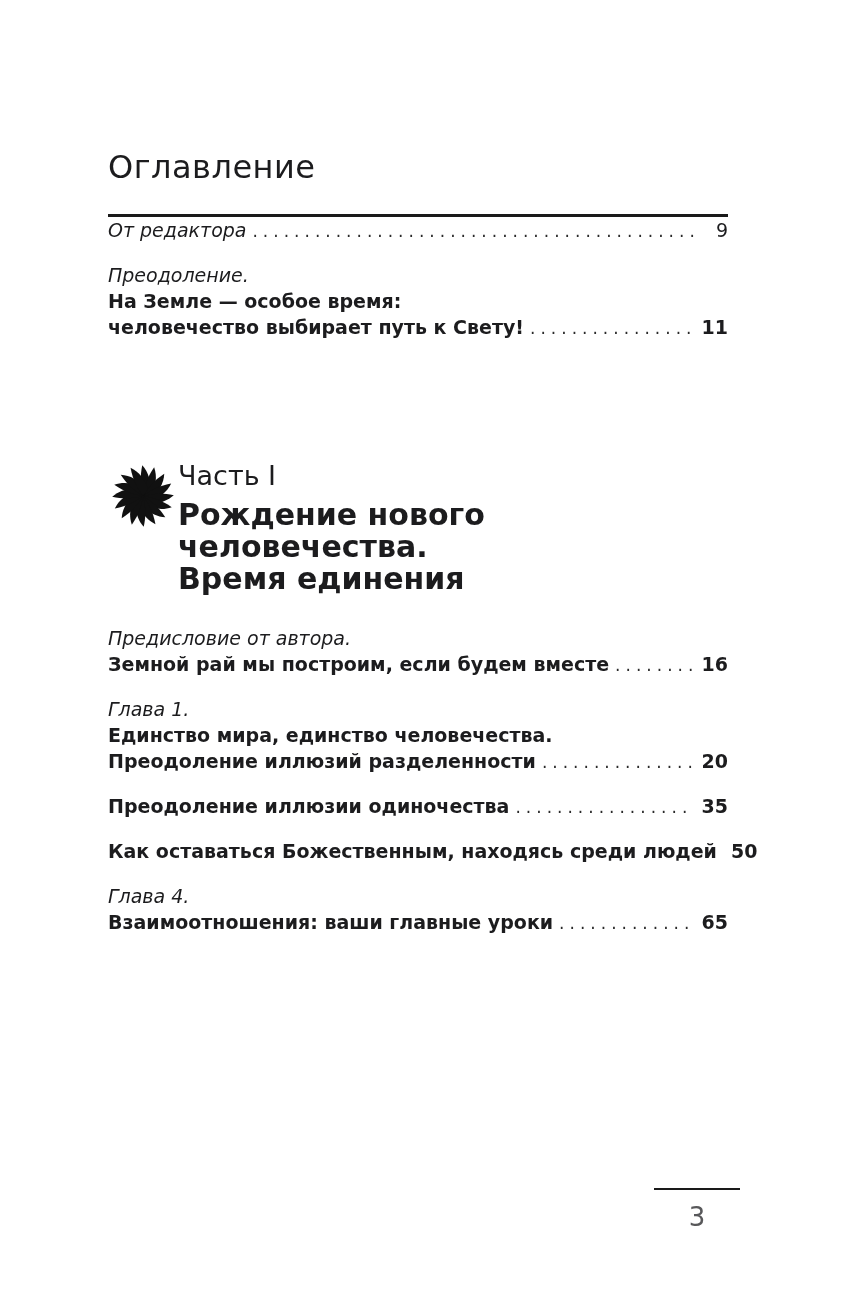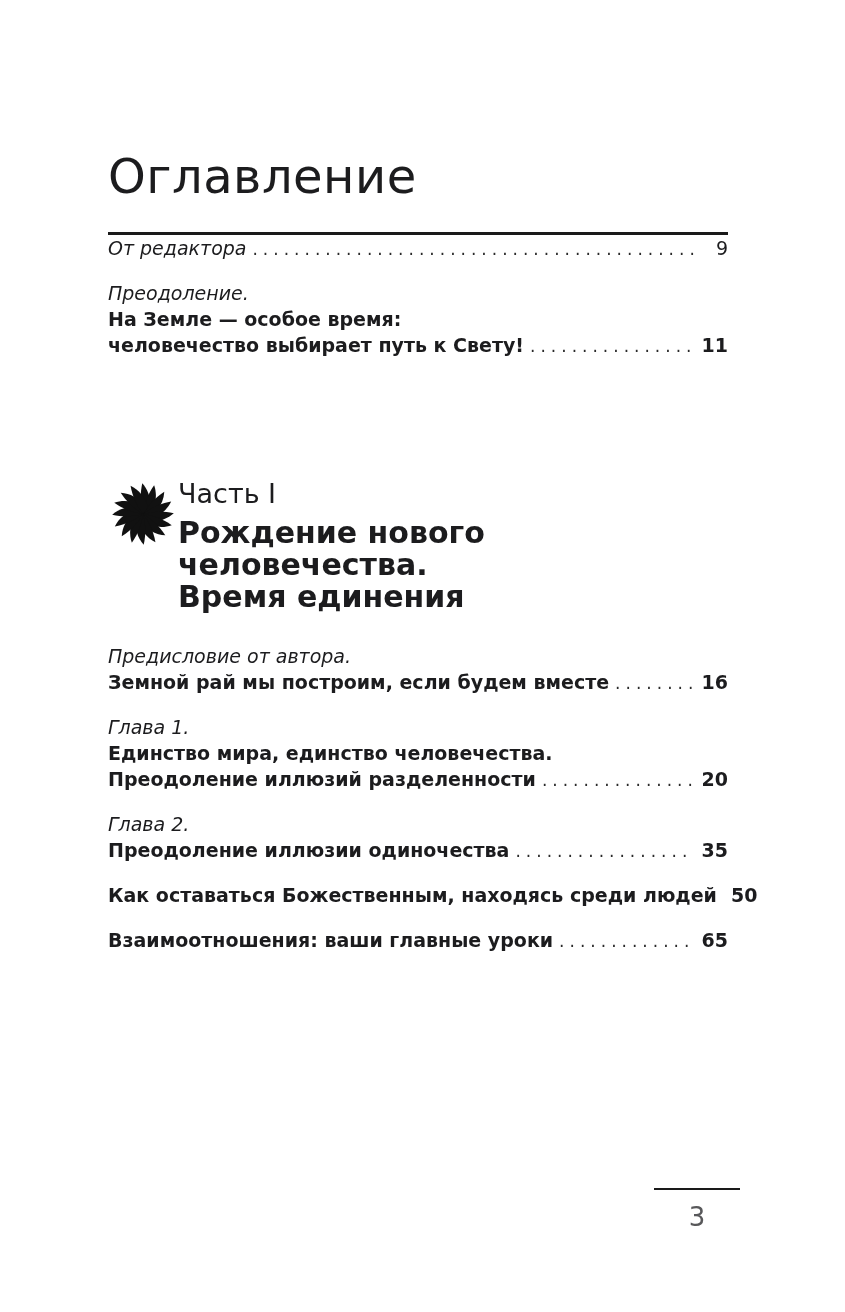--- a/index.html
+++ b/index.html
@@ -8,21 +8,21 @@
     width:845px;height:1312px;
     background:#ffffff;
     font-family:"DejaVu Sans","Liberation Sans",sans-serif;
     color:#1c1c1e;
     box-sizing:border-box;
     padding:0 117px 0 108px;
     overflow:hidden;
   }
   .title{
     margin:148px 0 0 0;
-    font-size:48px;
+    font-size:32px;
     font-weight:400;
     letter-spacing:.5px;
     color:#1c1c1e;
   }
   .rule{
     margin-top:28px;
     height:3px;
     background:#1a1a1a;
     width:100%;
   }
@@ -161,37 +161,37 @@
       <div class="it">Глава 1.</div>
       <div class="b">Единство мира, единство человечества.</div>
       <div class="row">
         <span class="b label">Преодоление иллюзий разделенности</span>
         <span class="leader"></span>
         <span class="pg b">20</span>
       </div>
     </div>
 
     <div class="entry">
-      <div class="it">Глава 2.</div>
       <div class="row">
         <span class="b label">Преодоление иллюзии одиночества</span>
         <span class="leader"></span>
         <span class="pg b">35</span>
       </div>
     </div>
 
     <div class="entry">
       <div class="row">
         <span class="b label">Как оставаться Божественным, находясь среди людей</span>
         <span class="leader"></span>
         <span class="pg b">50</span>
       </div>
     </div>
 
     <div class="entry">
+      <div class="it">Глава 4.</div>
       <div class="row">
         <span class="b label">Взаимоотношения: ваши главные уроки</span>
         <span class="leader"></span>
         <span class="pg b">65</span>
       </div>
     </div>
 
   </div>
 
   <div class="footer">

